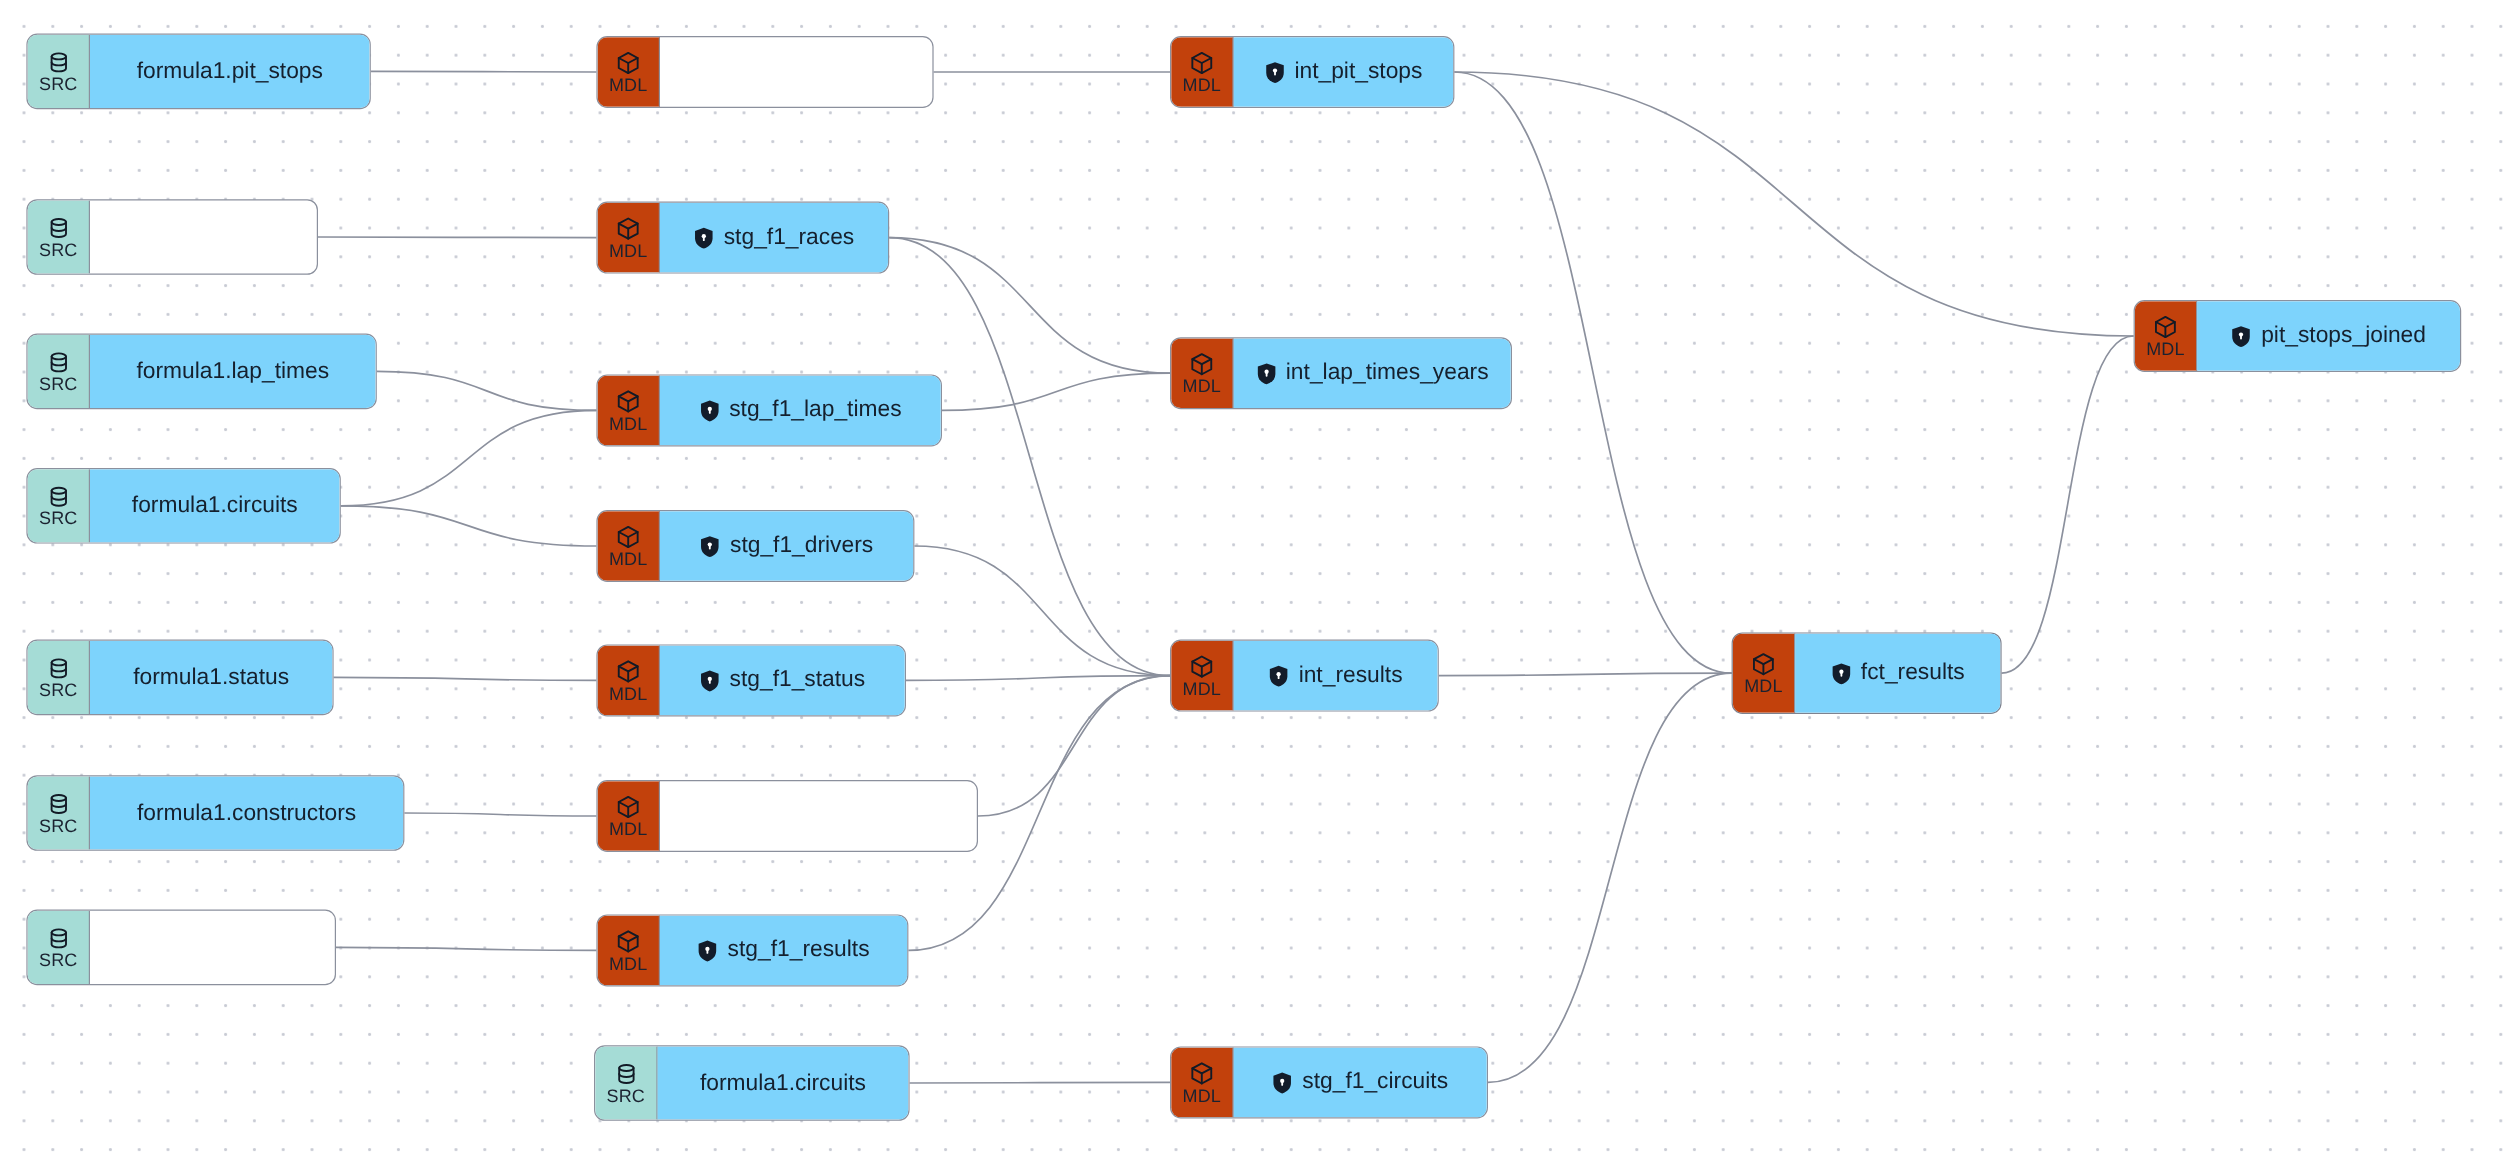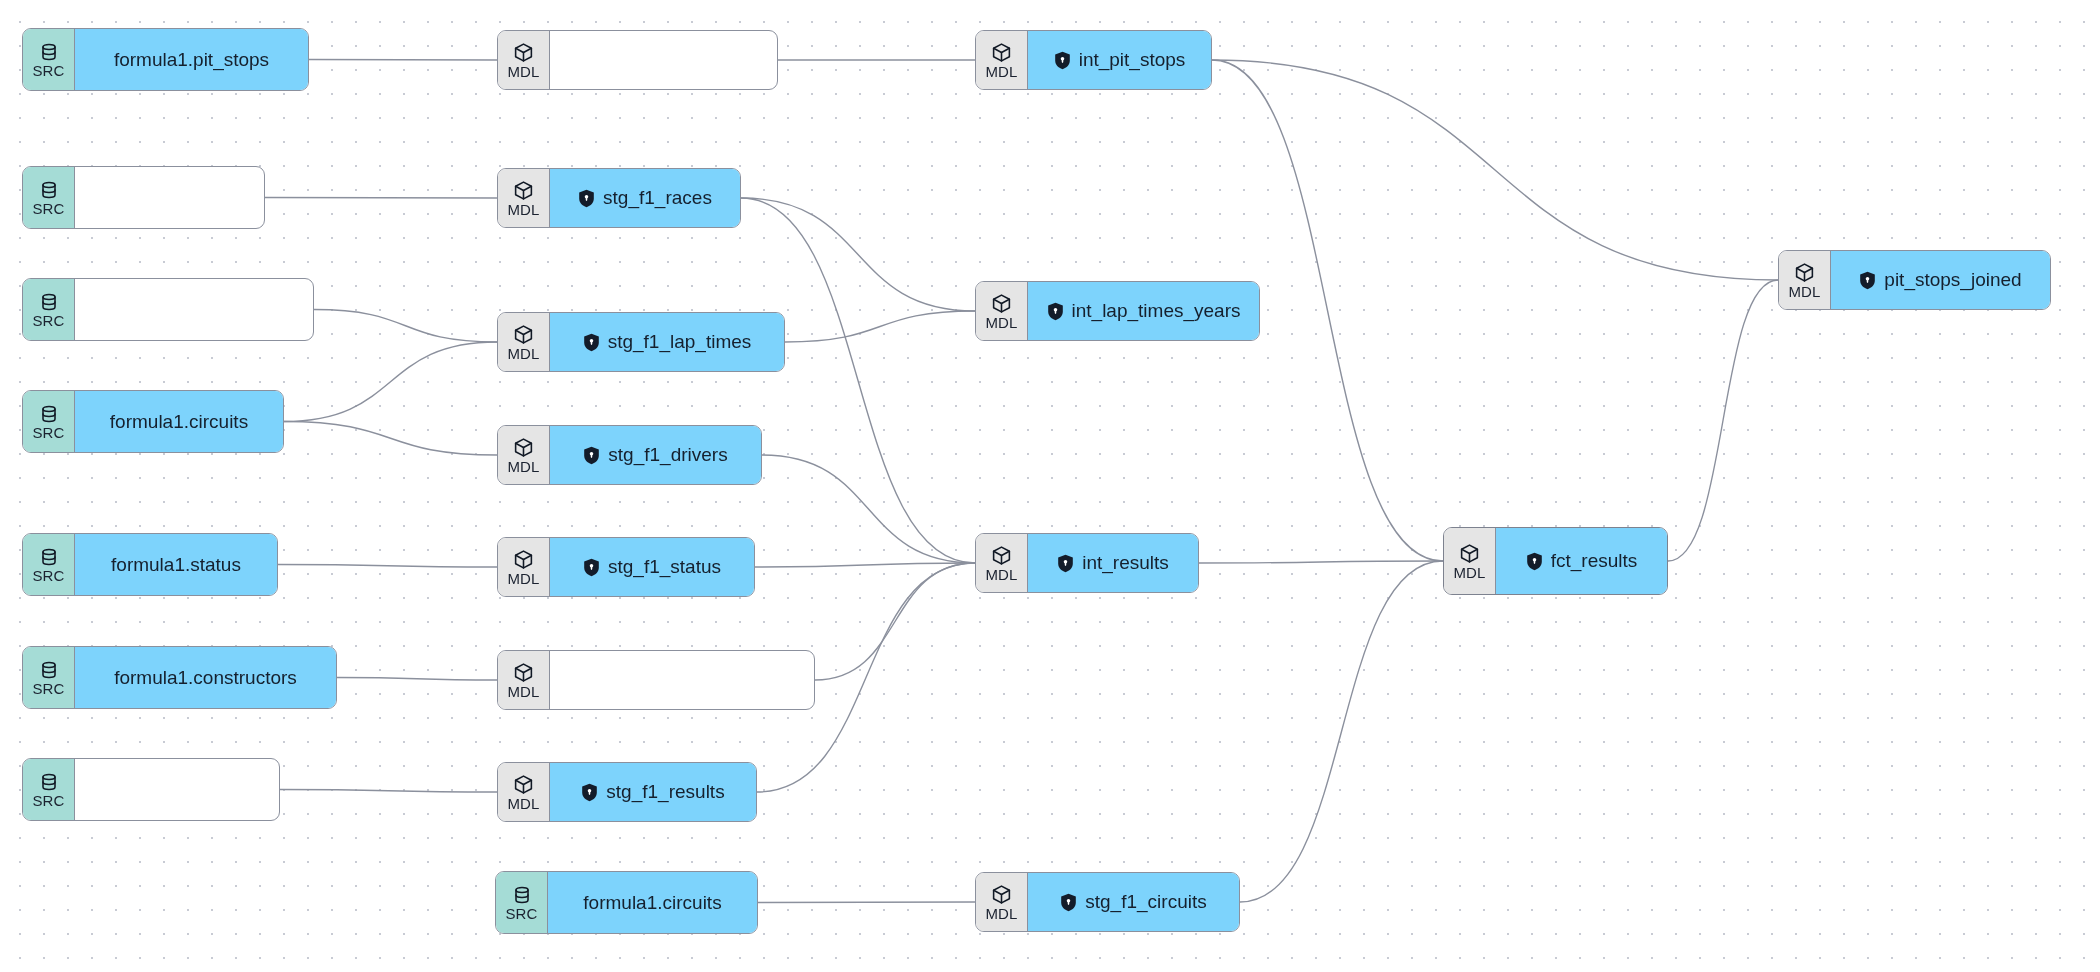--- a/index.html
+++ b/index.html
@@ -45,21 +45,21 @@
     width: 52px;
     display: flex;
     flex-direction: column;
     align-items: center;
     justify-content: center;
     gap: 1px;
     border-right: 1.5px solid #8b909d;
     box-sizing: border-box;
   }
   .badge.src { background: #a5dcd6; }
-  .badge.mdl { background: #e5e5e5; }
+  .badge.mdl { background: #c2410c; }
   .badge-icon {
     display: block;
     line-height: 0;
   }
   .badge-text {
     font-size: 15px;
     line-height: 15px;
     color: #1b2230;
     letter-spacing: 0.1px;
     font-family: "Liberation Sans", sans-serif;
@@ -139,20 +139,23 @@
       </div>
       <div class="node" style="left: 22px; top: 278px; width: 292px; height: 63px;">
         <div class="badge src">
           <span class="badge-icon"><svg width="20" height="20" viewBox="0 0 24 24" fill="none" stroke="#121a26" stroke-width="1.9" stroke-linecap="round" stroke-linejoin="round">
               <ellipse cx="12" cy="6" rx="7.2" ry="3"></ellipse>
               <path d="M4.8 6v12c0 1.66 3.22 3 7.2 3s7.2-1.34 7.2-3V6"></path>
               <path d="M4.8 12c0 1.66 3.22 3 7.2 3s7.2-1.34 7.2-3"></path>
             </svg></span>
           <span class="badge-text">SRC</span>
         </div>
+        <div class="node-body">
+          <span class="node-label">formula1.lap_times</span>
+        </div>
       </div>
       <div class="node" style="left: 22px; top: 390px; width: 262px; height: 63px;">
         <div class="badge src">
           <span class="badge-icon"><svg width="20" height="20" viewBox="0 0 24 24" fill="none" stroke="#121a26" stroke-width="1.9" stroke-linecap="round" stroke-linejoin="round">
               <ellipse cx="12" cy="6" rx="7.2" ry="3"></ellipse>
               <path d="M4.8 6v12c0 1.66 3.22 3 7.2 3s7.2-1.34 7.2-3V6"></path>
               <path d="M4.8 12c0 1.66 3.22 3 7.2 3s7.2-1.34 7.2-3"></path>
             </svg></span>
           <span class="badge-text">SRC</span>
         </div>

